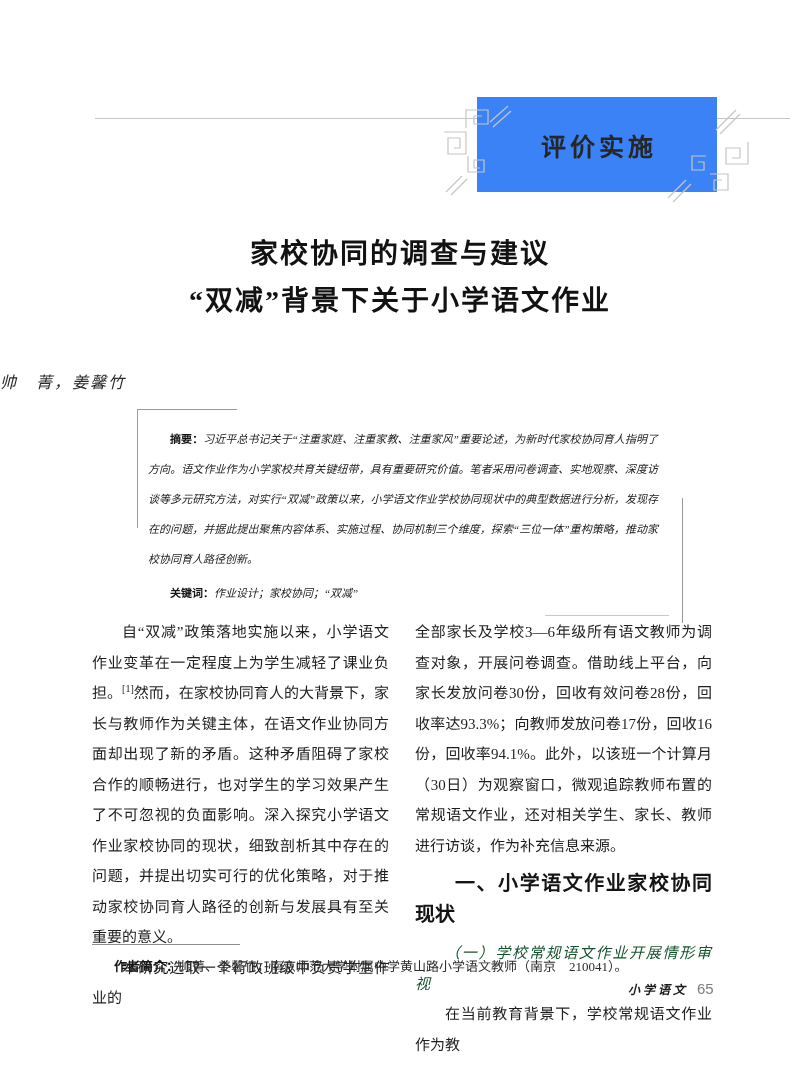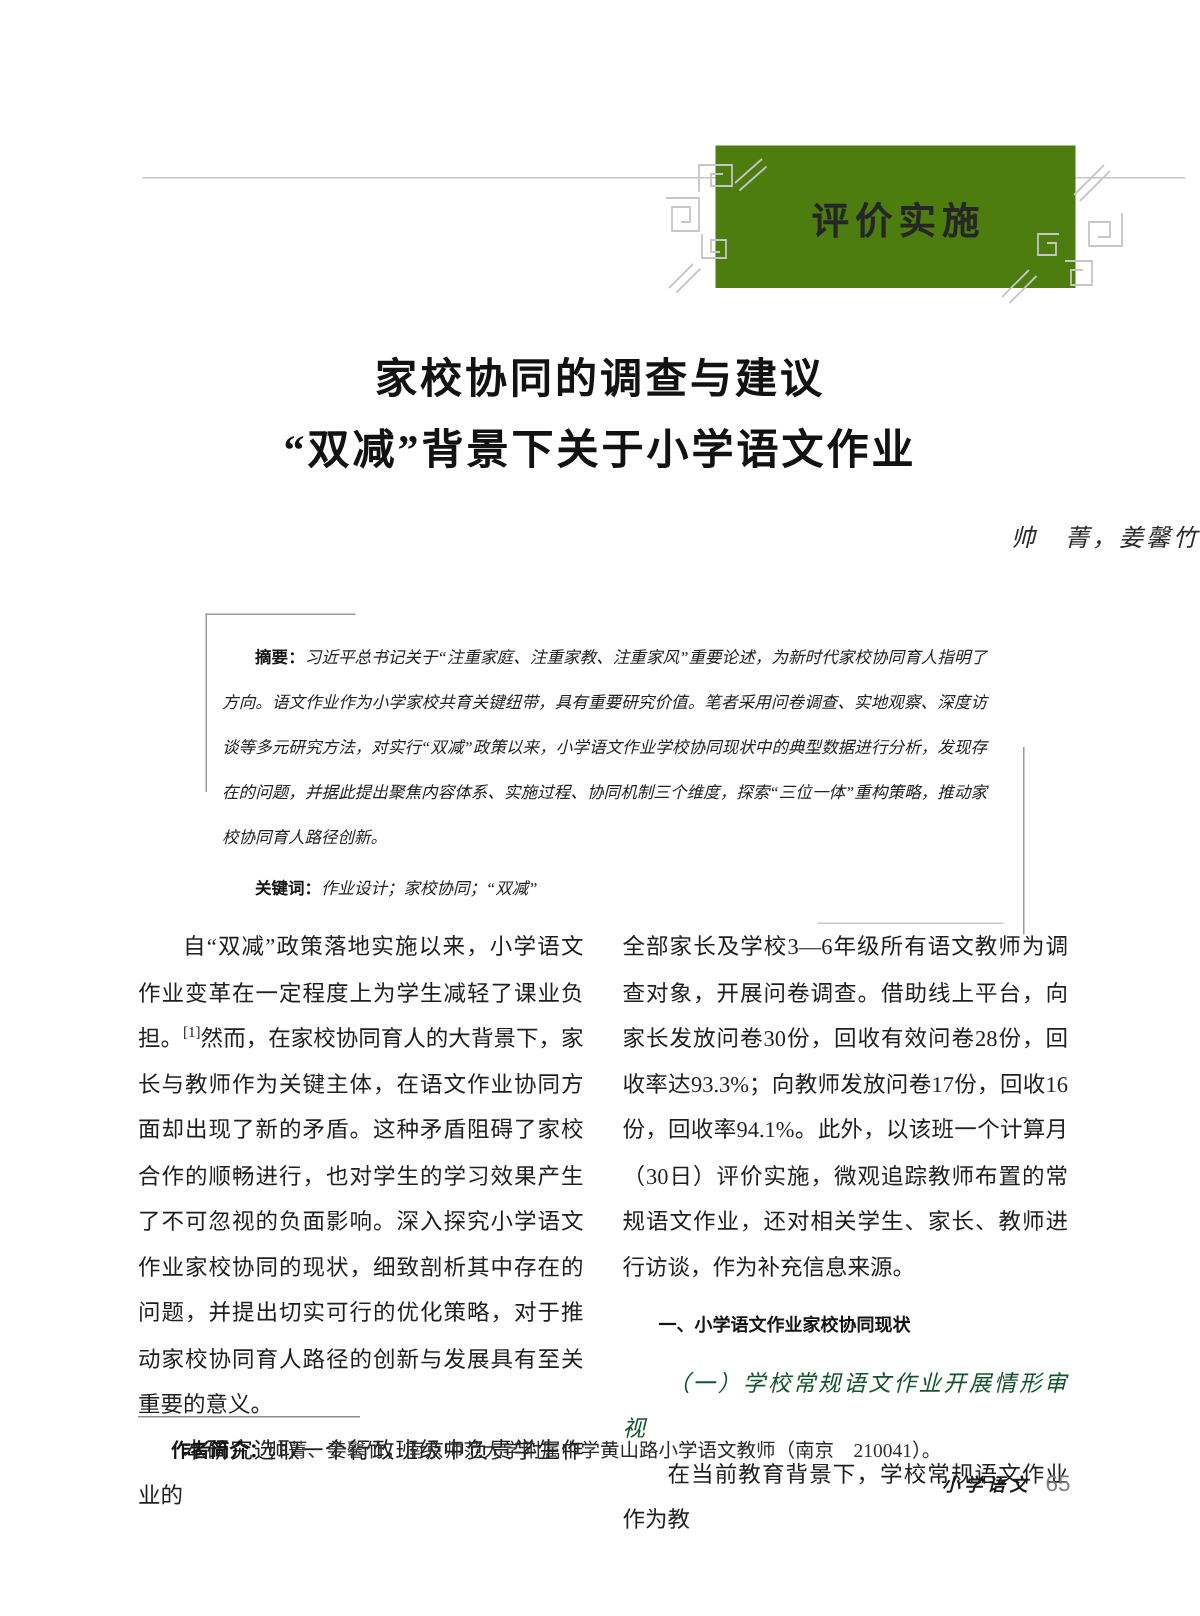--- a/index.html
+++ b/index.html
@@ -19,21 +19,21 @@
   .rule-top {
     position: absolute;
     left: 95px; top: 118px;
     width: 695px; height: 1px;
     background: #c5c5c5;
   }
   .badge {
     position: absolute;
     left: 477px; top: 97px;
     width: 240px; height: 95px;
-    background: #4d7c0f;
+    background: #3b82f6;
     display: flex; align-items: center; justify-content: center;
   }
   .badge-label {
     font-family: "Liberation Sans", "DejaVu Sans", sans-serif;
     font-weight: 700;
     font-size: 25px;
     letter-spacing: 4px;
     color: #262626;
     text-indent: 4px;
   }
@@ -48,22 +48,22 @@
     left: 0; top: 230px; width: 100%;
     text-align: center;
     font-weight: 700;
     font-size: 28px;
     line-height: 47px;
     letter-spacing: 2px;
     color: #121212;
   }
   .authors {
     position: absolute;
-    left: 0; top: 345px; width: 100%;
-    text-align: right;
+    left: 0; top: 369px; width: 100%;
+    text-align: left;
     font-style: italic;
     font-size: 16px;
     letter-spacing: 2px;
     color: #2a2a2a;
   }
 
   
   .bracket { position: absolute; background: #9a9a9a; }
   .bkt-tl-h { left: 137px; top: 409px; width: 100px; height: 1px; }
   .bkt-tl-v { left: 137px; top: 409px; width: 1px;  height: 119px; }
@@ -105,21 +105,21 @@
   }
   .col p.indent { text-indent: 2em; }
   .ref-sup {
     font-size: 10px;
     vertical-align: super;
     line-height: 0;
   }
   .section-heading {
     font-family: "Liberation Sans", "DejaVu Sans", sans-serif;
     font-weight: 700;
-    font-size: 12px;
+    font-size: 20px;
     text-indent: 2em;
     margin: 7px 0 9px 0;
     color: #141414;
   }
   .sub-heading {
     font-style: italic;
     text-indent: 2em;
     letter-spacing: 1px;
     color: #14532d;
   }
@@ -209,21 +209,21 @@
   </div>
 
   <div class="columns">
     <div class="col">
       <p class="indent">
         <span>自“双减”政策落地实施以来，小学语文作业变革在一定程度上为学生减轻了课业负担。</span><span class="ref-sup">[1]</span><span>然而，在家校协同育人的大背景下，家长与教师作为关键主体，在语文作业协同方面却出现了新的矛盾。这种矛盾阻碍了家校合作的顺畅进行，也对学生的学习效果产生了不可忽视的负面影响。深入探究小学语文作业家校协同的现状，细致剖析其中存在的问题，并提出切实可行的优化策略，对于推动家校协同育人路径的创新与发展具有至关重要的意义。</span>
       </p>
       <p class="indent">本研究选取一个行政班级中负责学生作业的</p>
     </div>
     <div class="col">
-      <p>全部家长及学校3—6年级所有语文教师为调查对象，开展问卷调查。借助线上平台，向家长发放问卷30份，回收有效问卷28份，回收率达93.3%；向教师发放问卷17份，回收16份，回收率94.1%。此外，以该班一个计算月（30日）评价实施，微观追踪教师布置的常规语文作业，还对相关学生、家长、教师进行访谈，作为补充信息来源。</p>
+      <p>全部家长及学校3—6年级所有语文教师为调查对象，开展问卷调查。借助线上平台，向家长发放问卷30份，回收有效问卷28份，回收率达93.3%；向教师发放问卷17份，回收16份，回收率94.1%。此外，以该班一个计算月（30日）为观察窗口，微观追踪教师布置的常规语文作业，还对相关学生、家长、教师进行访谈，作为补充信息来源。</p>
       <p class="section-heading">一、小学语文作业家校协同现状</p>
       <p class="sub-heading">（一）学校常规语文作业开展情形审视</p>
       <p class="indent">在当前教育背景下，学校常规语文作业作为教</p>
     </div>
   </div>
 
   <div class="footnote-rule"></div>
   <div class="footnote">
     <span class="inline-label">作者简介：</span><span>帅菁、姜馨竹，南京师范大学附属中学黄山路小学语文教师（南京　210041）。</span>
   </div>

